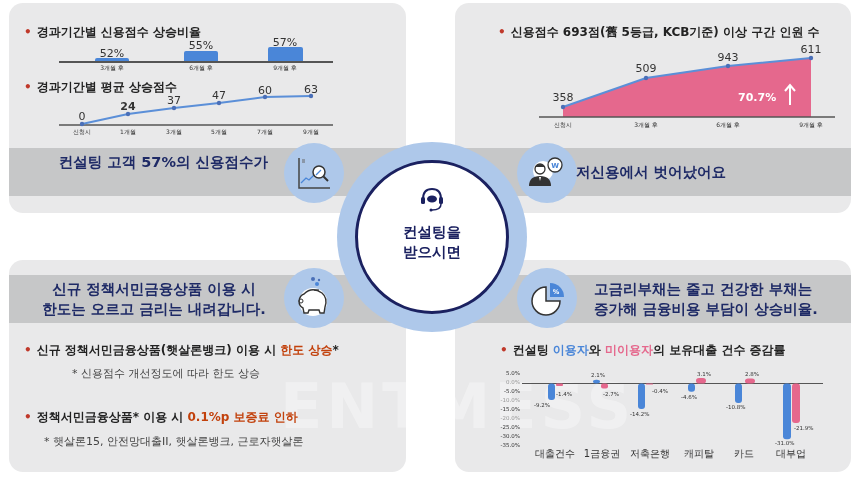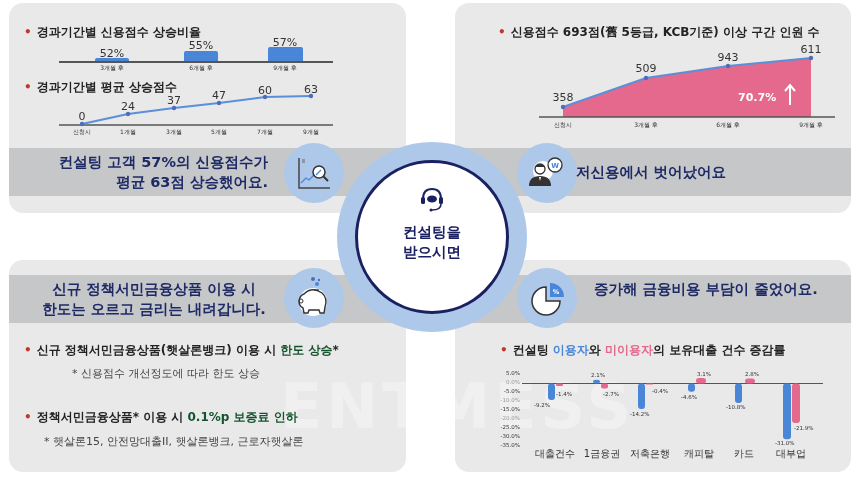--- a/index.html
+++ b/index.html
@@ -10,21 +10,21 @@
   #p-bl { left: 9px; top: 260px; width: 397px; height: 212px; }
   #p-br { left: 455px; top: 260px; width: 396px; height: 212px; }
   .band { position: absolute; background: #c6c7c8; height: 48px; }
   .band-text { position: absolute; color: #1e2a66; font-weight: bold; font-size: 14.5px; line-height: 20px; }
   .bullet-title { position: absolute; font-weight: bold; font-size: 12px; color: #222; white-space: nowrap; }
   .bullet-title .dot { color: #c0392b; margin-right: 5px; }
   .small-lbl { position: absolute; font-size: 6px; color: #333; white-space: nowrap; transform: translateX(-50%); }
   .val-lbl { position: absolute; font-size: 11px; color: #333; white-space: nowrap; transform: translateX(-50%); }
   .icon-circle { position: absolute; width: 60px; height: 60px; border-radius: 50%; background: #aec8ea; }
   .icon-circle svg { position: absolute; left: 0; top: 0; }
-  .red { color: #14532d; }
+  .red { color: #c2410c; }
   .blue { color: #4a86d8; }
   .pink { color: #e5688d; }
   .note { position: absolute; font-size: 11px; color: #444; white-space: nowrap; }
   .strong-line { position: absolute; font-size: 12px; font-weight: bold; color: #222; white-space: nowrap; }
   .strong-line .dot { color: #c0392b; margin-right: 5px; }
   #center-outer { position: absolute; left: 337px; top: 142px; width: 190px; height: 190px; border-radius: 50%; background: #aec8ea; }
   #center-inner { position: absolute; left: 355px; top: 160px; width: 154px; height: 154px; border-radius: 50%; background: #ffffff; border: 3px solid #1b2160; }
   #center-text { position: absolute; left: 355px; top: 222px; width: 154px; text-align: center; color: #1b2160; font-weight: bold; font-size: 14.5px; line-height: 20px; }
   .ytick { position: absolute; font-size: 5.5px; color: #333; text-align: right; width: 26px; }
   .cat-lbl { position: absolute; font-size: 10px; color: #333; white-space: nowrap; transform: translateX(-50%); }
@@ -68,36 +68,35 @@
     <line x1="59" y1="125" x2="333" y2="125" stroke="#555" stroke-width="1.5"></line>
     <polyline points="82,124 128,114 174,108 219,103 265,97 311,96" fill="none" stroke="#5b8fd8" stroke-width="2"></polyline>
     <circle cx="82" cy="124" r="2.2" fill="#4a6fb8"></circle>
     <circle cx="128" cy="114" r="2.2" fill="#4a6fb8"></circle>
     <circle cx="174" cy="108" r="2.2" fill="#4a6fb8"></circle>
     <circle cx="219" cy="103" r="2.2" fill="#4a6fb8"></circle>
     <circle cx="265" cy="97" r="2.2" fill="#4a6fb8"></circle>
     <circle cx="311" cy="96" r="2.2" fill="#4a6fb8"></circle>
   </svg>
   <div class="val-lbl" style="left:82px; top:110px;">0</div>
-  <div class="val-lbl" style="left:128px; top:100px;">24</div>
+  <div class="val-lbl" style="left:128px; top:100px;font-weight:bold;">24</div>
   <div class="val-lbl" style="left:174px; top:94px;">37</div>
   <div class="val-lbl" style="left:219px; top:89px;">47</div>
   <div class="val-lbl" style="left:265px; top:84px;">60</div>
   <div class="val-lbl" style="left:311px; top:83px;">63</div>
   <div class="small-lbl" style="left:82px; top:128px;">신청시</div>
   <div class="small-lbl" style="left:128px; top:128px;">1개월</div>
   <div class="small-lbl" style="left:174px; top:128px;">3개월</div>
   <div class="small-lbl" style="left:219px; top:128px;">5개월</div>
   <div class="small-lbl" style="left:265px; top:128px;">7개월</div>
   <div class="small-lbl" style="left:311px; top:128px;">9개월</div>
 </div>
 
 <div class="band-text" style="left:40px; top:152px; width:228px; text-align:right;">
   <div>컨설팅 고객 57%의 신용점수가</div>
-  <div>평균 63점 상승했어요.</div>
 </div>
 
 <div class="icon-circle" style="left:284px; top:143px;">
   <svg width="60" height="60" viewBox="0 0 60 60">
     <polyline points="15,15 15,45 46,45" fill="none" stroke="#444" stroke-width="1.5"></polyline>
     <line x1="18" y1="17" x2="21" y2="17" stroke="#666" stroke-width="1"></line>
     <line x1="18" y1="19" x2="21" y2="19" stroke="#666" stroke-width="1"></line>
     <polyline points="17,40 22,35 25,37 30,32" fill="none" stroke="#4a86d8" stroke-width="1.3"></polyline>
     <circle cx="35" cy="29" r="6" fill="#fff" stroke="#333" stroke-width="1.5"></circle>
     <line x1="39.5" y1="33.5" x2="44" y2="38" stroke="#333" stroke-width="2"></line>
@@ -185,21 +184,22 @@
 
 <div class="icon-circle" style="left:517px; top:268px;">
   <svg width="60" height="60" viewBox="0 0 60 60">
     <path d="M29,19 A14,14 0 1,0 43,33 L29,33 Z" fill="#fff" stroke="#333" stroke-width="1.5"></path>
     <path d="M33,15 L33,29 L47,29 A14,14 0 0,0 33,15 Z" fill="#4a86d8"></path>
     <text x="39" y="26" font-size="6.5" text-anchor="middle" fill="#fff" font-weight="bold" font-family="DejaVu Sans, sans-serif">%</text>
   </svg>
 </div>
 
 <div class="band-text" style="left:594px; top:279px;">
-  <div>증가해 금융비용 부담이 줄었어요.</div>
+  <div>고금리부채는 줄고 건강한 부채는</div>
+  <div>증가해 금융비용 부담이 상승비율.</div>
 </div>
 
 <div class="bullet-title" style="left:500px; top:342px;"><span class="dot">•</span><span>컨설팅 </span><span class="blue">이용자</span><span>와 </span><span class="pink">미이용자</span><span>의 보유대출 건수 증감률</span></div>
 
 <div>
   <div class="ytick" style="left:494px; top:370px;">5.0%</div>
   <div class="ytick" style="left:494px; top:379px; color:#999;">0.0%</div>
   <div class="ytick" style="left:494px; top:388px;">-5.0%</div>
   <div class="ytick" style="left:494px; top:397px; color:#999;">-10.0%</div>
   <div class="ytick" style="left:494px; top:406px;">-15.0%</div>

